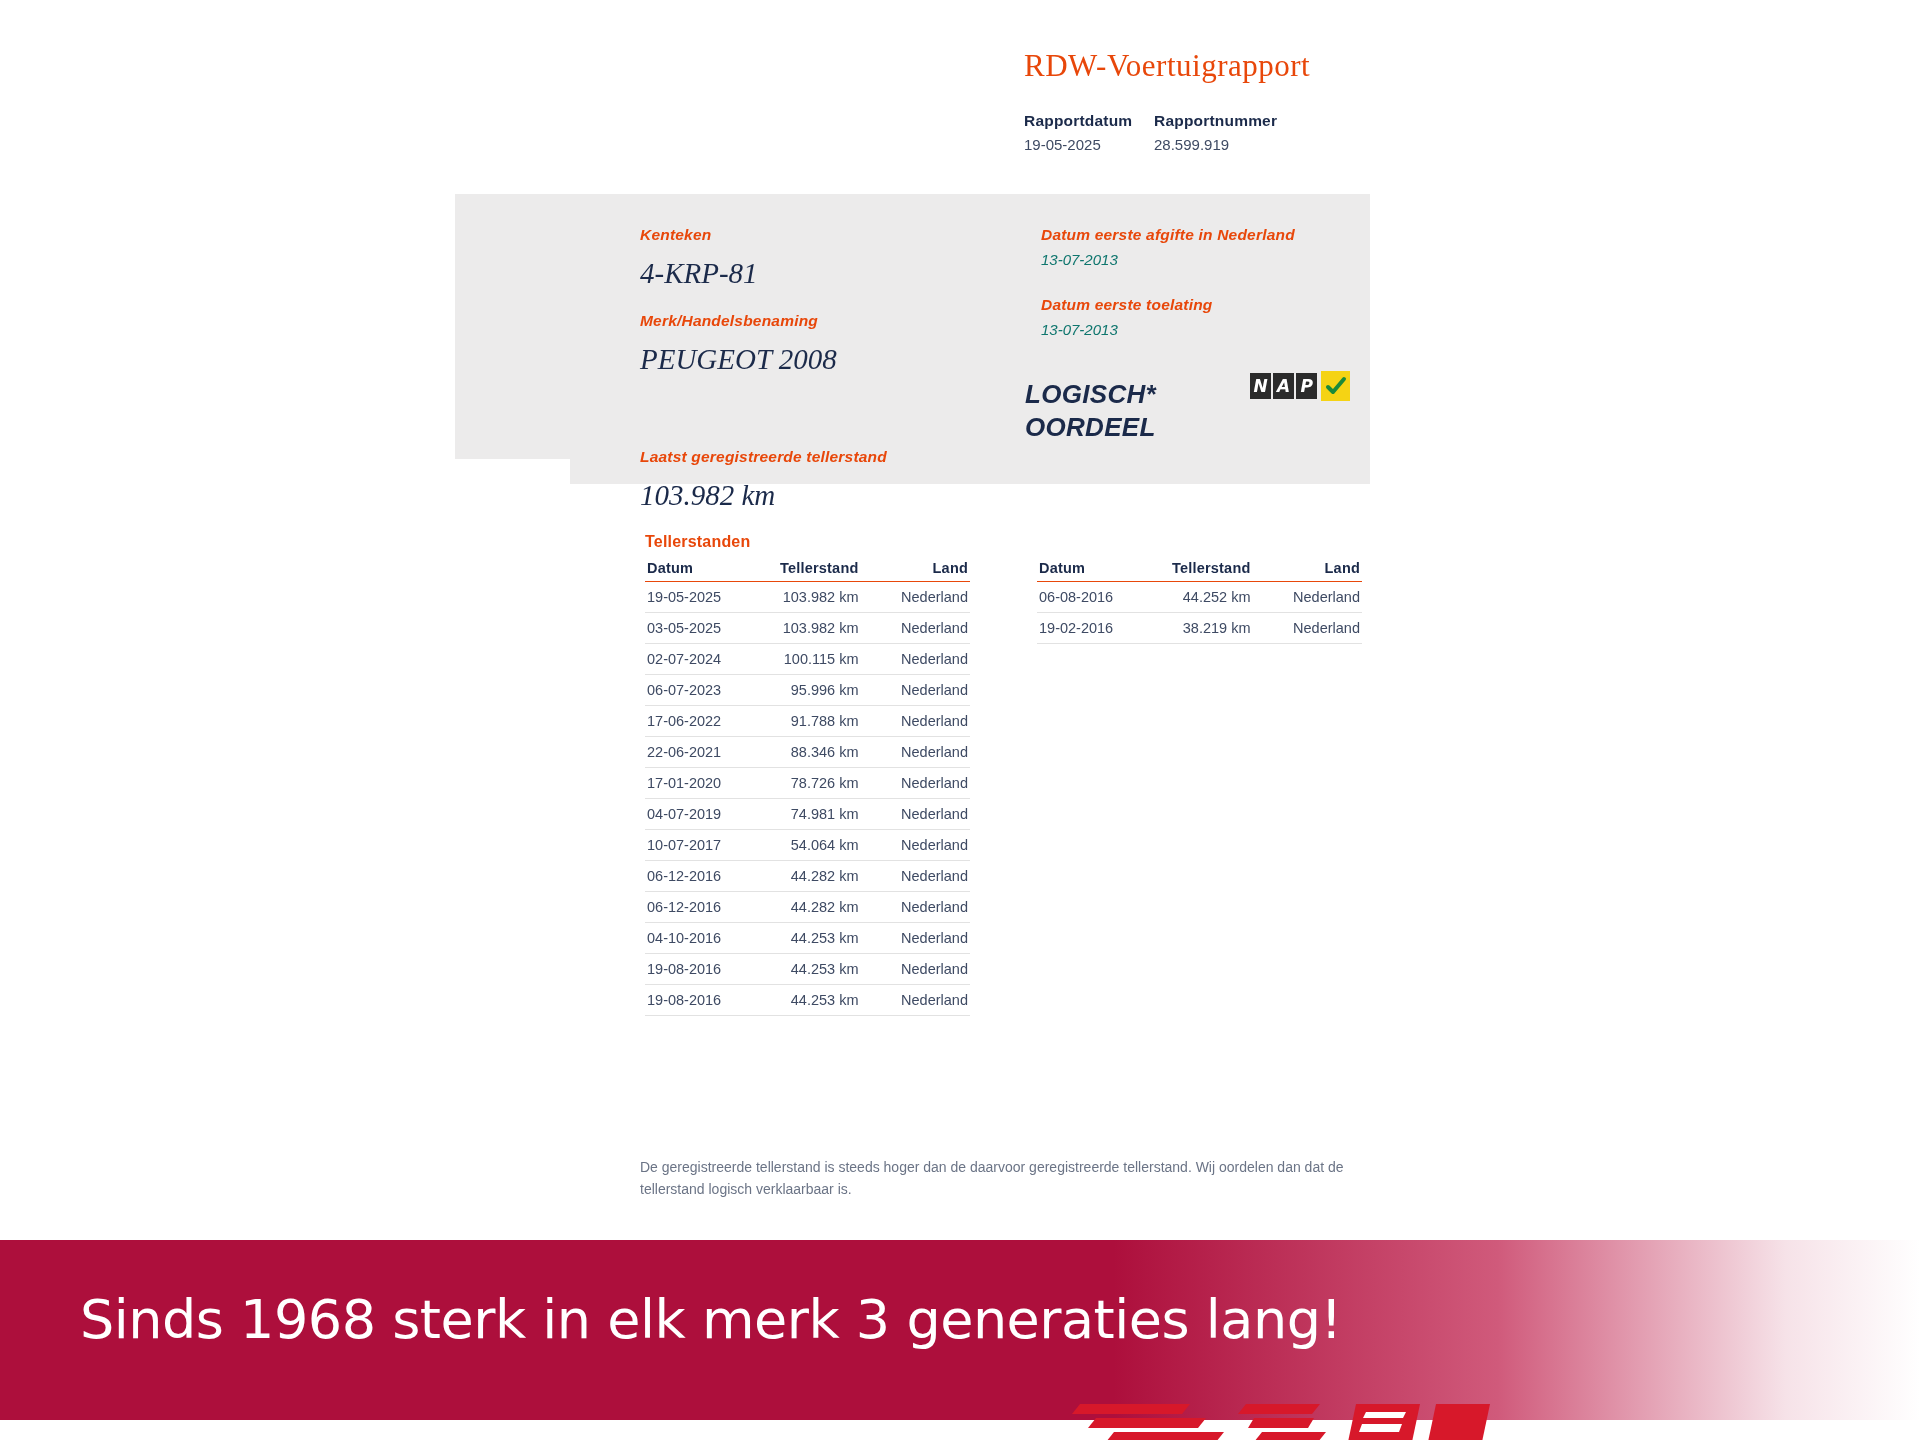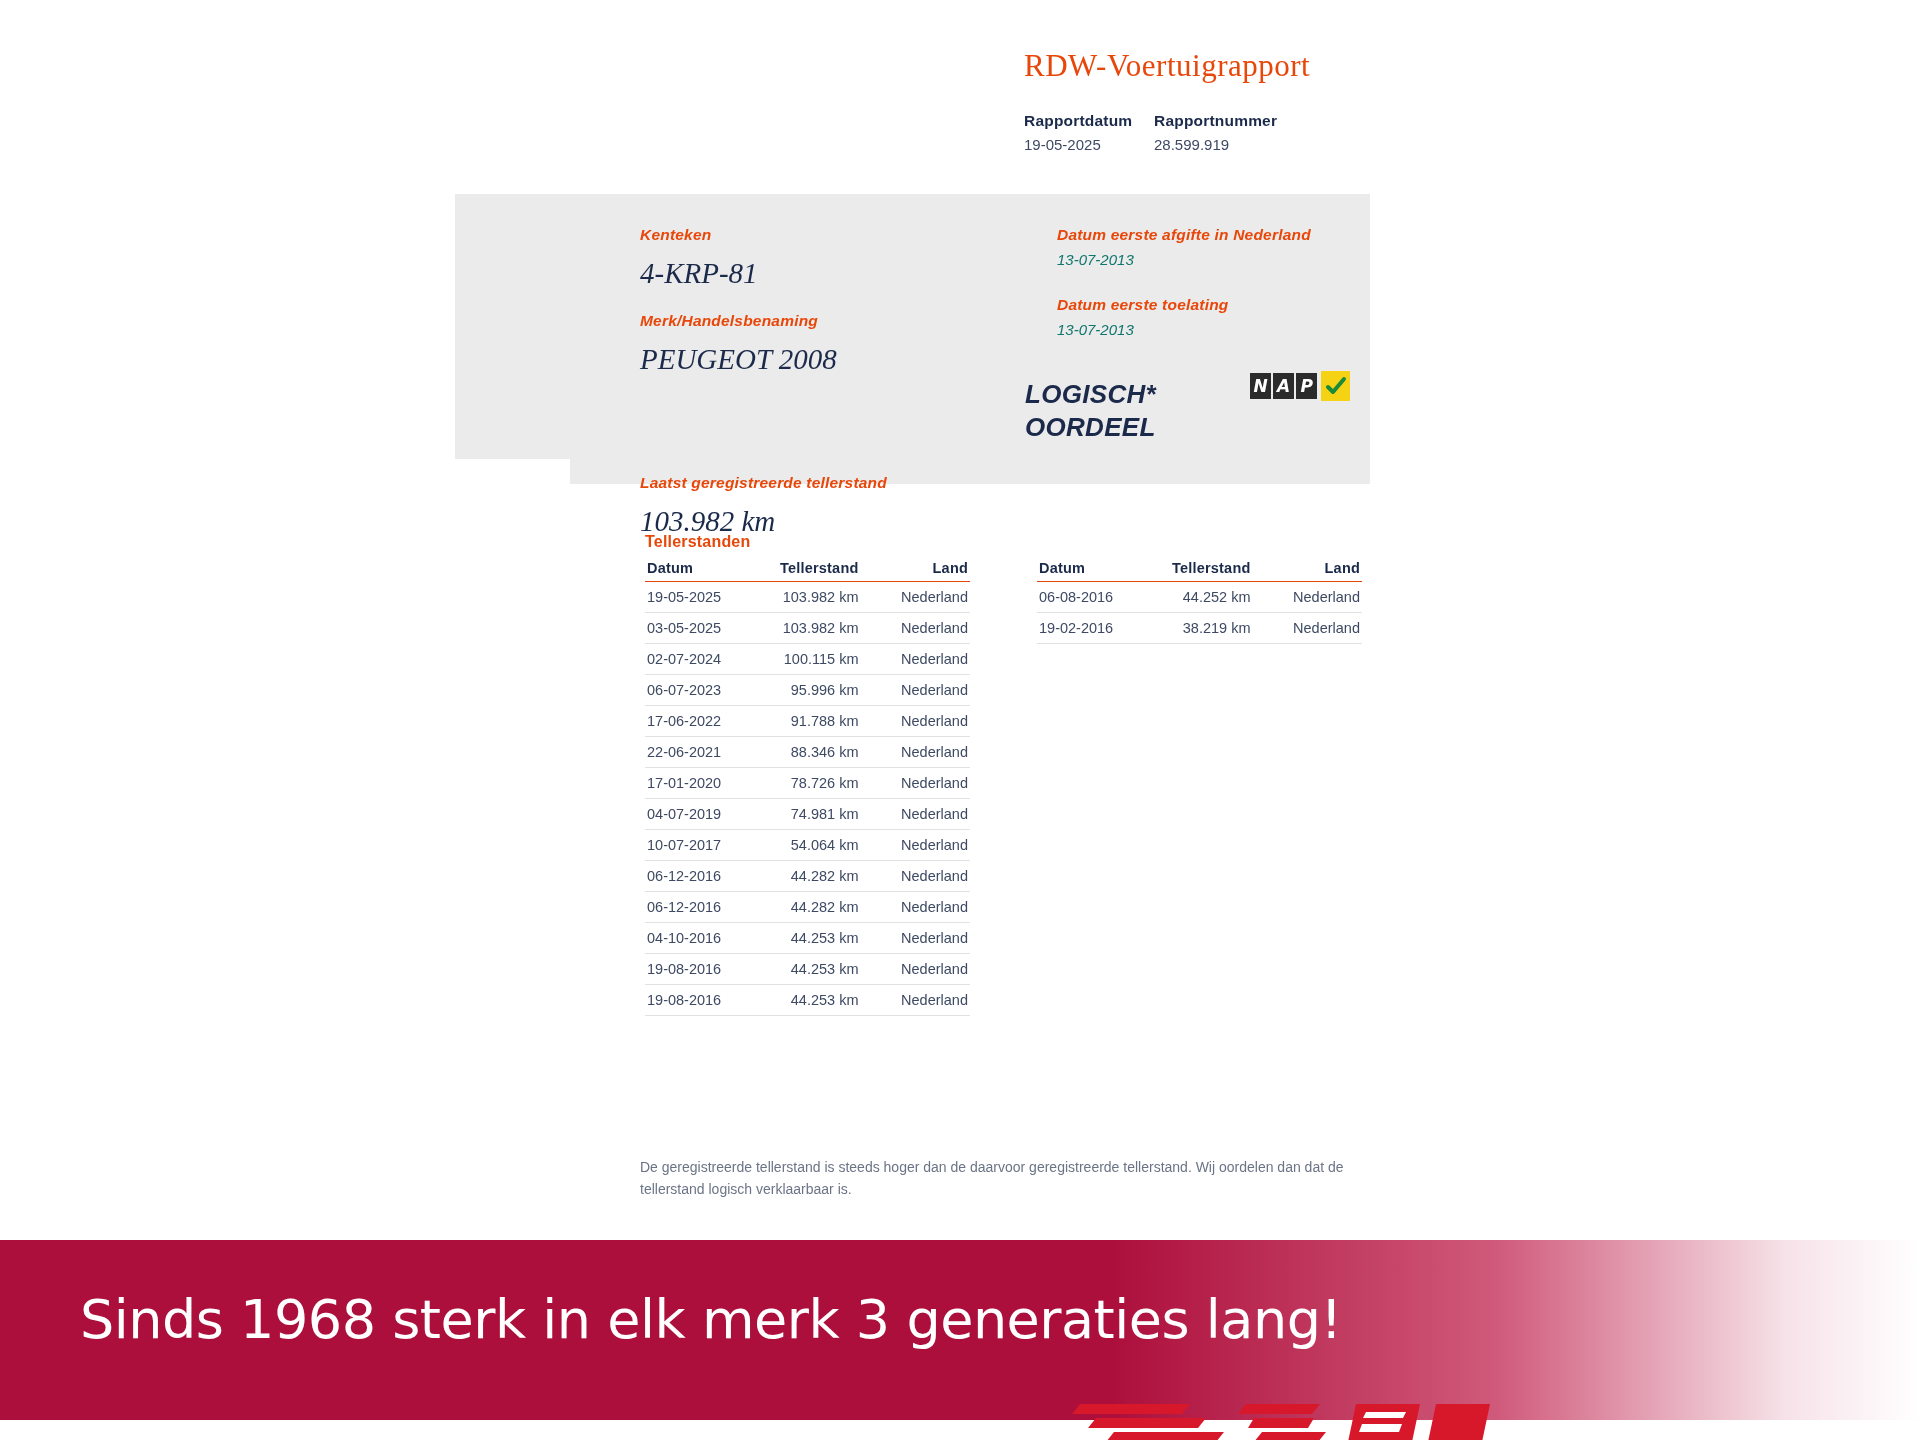--- a/index.html
+++ b/index.html
@@ -112,21 +112,21 @@
     margin-top: 7px;
   }
   .sum-left {
     position: absolute;
     left: 185px;
     top: 32px;
     width: 380px;
   }
   .sum-right {
     position: absolute;
-    left: 602px;
+    left: 586px;
     top: 32px;
     width: 330px;
   }
   .oordeel {
     position: absolute;
     left: 570px;
     top: 184px;
     font-weight: bold;
     font-size: 26px;
     color: #1b2a4a;
@@ -287,21 +287,21 @@
       </div>
     </div>
   </div>
 
   <div class="summary">
     <div class="sum-left">
       <div class="lbl-orange">Kenteken</div>
       <div class="val-big">4-KRP-81</div>
       <div class="lbl-orange" style="margin-top:22px">Merk/Handelsbenaming</div>
       <div class="val-big">PEUGEOT 2008</div>
-      <div class="lbl-orange" style="margin-top:98px">Laatst geregistreerde tellerstand</div>
+      <div class="lbl-orange" style="margin-top:72px">Laatst geregistreerde tellerstand</div>
       <div class="val-big">103.982 km</div>
     </div>
 
     <div class="sum-right">
       <div class="lbl-orange">Datum eerste afgifte in Nederland</div>
       <div class="val-small">13-07-2013</div>
       <div class="lbl-orange" style="margin-top:28px">Datum eerste toelating</div>
       <div class="val-small">13-07-2013</div>
     </div>
 

